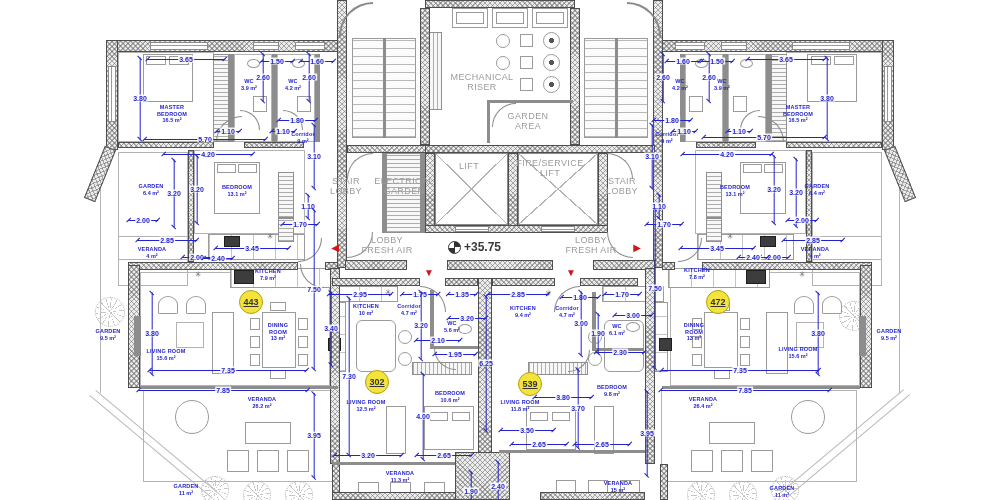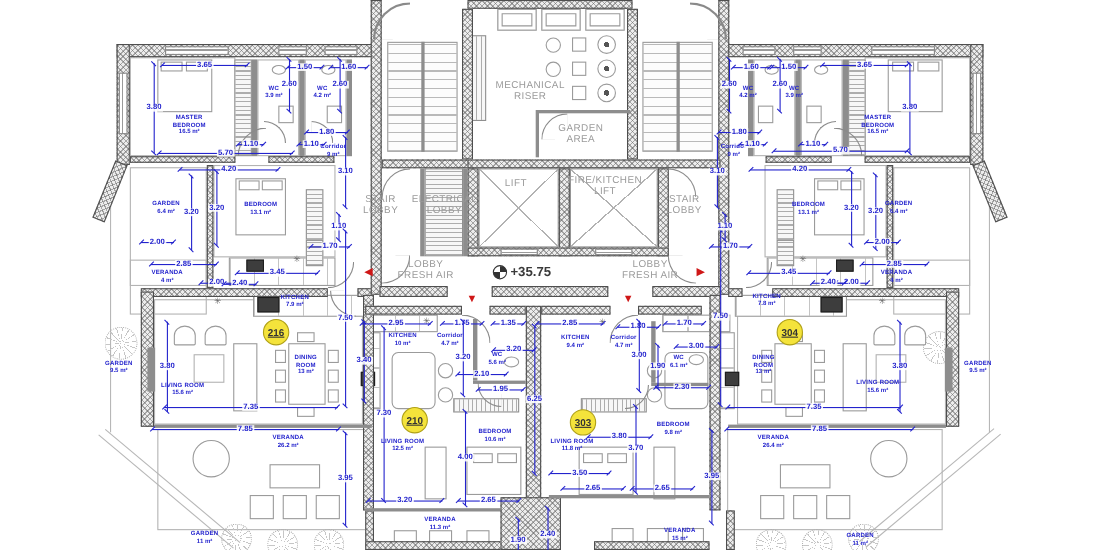--- a/index.html
+++ b/index.html
@@ -804,34 +804,34 @@
       <span class="nm">GARDEN</span>
       <span class="ar">11 m²</span>
     </div>
     <div class="clabel" style="left: 482px; top: 82px;">MECHANICAL
 RISER</div>
     <div class="clabel" style="left: 528px; top: 121px;">GARDEN
 AREA</div>
     <div class="clabel" style="left: 346px; top: 186px;">STAIR
 LOBBY</div>
     <div class="clabel" style="left: 404px; top: 186px;">ELECTRICAL
-LOBBY</div>
+GARDEN</div>
     <div class="clabel" style="left: 469px; top: 166px;">LIFT</div>
-    <div class="clabel" style="left: 550px; top: 168px;">FIRE/KITCHEN
+    <div class="clabel" style="left: 550px; top: 168px;">FIRE/SERVICE
 LIFT</div>
     <div class="clabel" style="left: 622px; top: 186px;">STAIR
 LOBBY</div>
     <div class="clabel" style="left: 387px; top: 245px;">LOBBY
 FRESH AIR</div>
     <div class="clabel" style="left: 591px; top: 245px;">LOBBY
 FRESH AIR</div>
-    <div class="badge" style="left: 251px; top: 302px;">216</div>
-    <div class="badge" style="left: 377px; top: 382px;">210</div>
-    <div class="badge" style="left: 530px; top: 384px;">303</div>
-    <div class="badge" style="left: 718px; top: 302px;">304</div>
+    <div class="badge" style="left: 251px; top: 302px;">443</div>
+    <div class="badge" style="left: 377px; top: 382px;">302</div>
+    <div class="badge" style="left: 530px; top: 384px;">539</div>
+    <div class="badge" style="left: 718px; top: 302px;">472</div>
     <span class="arrow" style="left: 335px; top: 247px;">◀</span>
     <span class="arrow" style="left: 637px; top: 247px;">▶</span>
     <span class="arrow" style="left: 429px; top: 272px;">▼</span>
     <span class="arrow" style="left: 571px; top: 272px;">▼</span>
     <span class="fix" style="left: 198px; top: 274px;">✳</span>
     <span class="fix" style="left: 270px; top: 236px;">✳</span>
     <span class="fix" style="left: 388px; top: 292px;">✳</span>
     <span class="fix" style="left: 548px; top: 293px;">✳</span>
     <span class="fix" style="left: 730px; top: 236px;">✳</span>
     <span class="fix" style="left: 802px; top: 274px;">✳</span>

